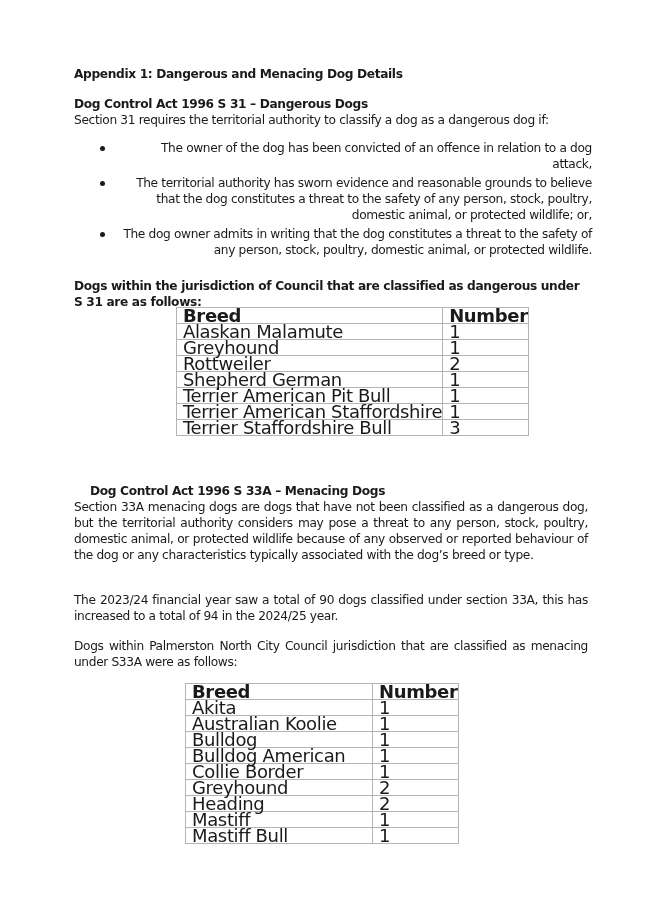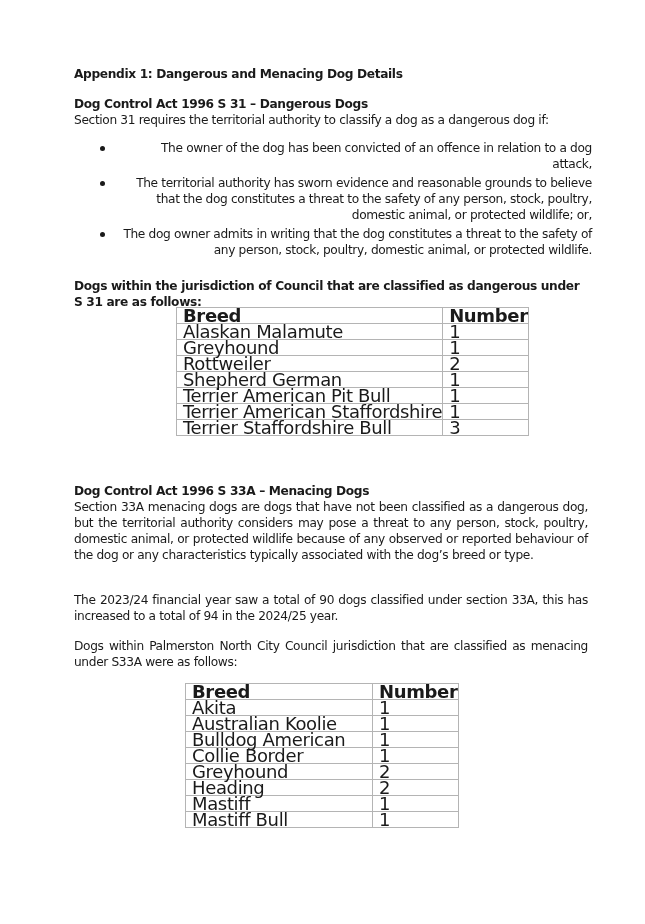--- a/index.html
+++ b/index.html
@@ -27,21 +27,21 @@
     table.dogtable td {
       border: 1px solid #b4b4b4; height: 15px; line-height: 15px; padding: 0 0 0 6px;
       vertical-align: middle; white-space: nowrap;
     }
     table.dogtable .c1 { width: 189px; }
     table.dogtable .c2 { width: 64px; }
     table.t1 { left: 110px; top: 307px; }
     table.t1 .c1 { width: 189px; }
     table.t2 { left: 119px; top: 683px; }
     table.t2 .c1 { width: 180px; }
-    .h-sec33 { position: absolute; top: 483px; left: 0; }
+    .h-sec33 { position: absolute; top: 483px; left: 16px; }
     .p-sec33 { position: absolute; top: 499px; left: 0; width: 514px; text-align: justify; }
     .p-stats { position: absolute; top: 592px; left: 0; width: 514px; text-align: justify; }
     .p-menacing-intro { position: absolute; top: 638px; left: 0; width: 514px; text-align: justify; }
   </style>
 </head>
 <body>
 
 <div class="page">
   <div class="text bold h-appendix">Appendix 1:  Dangerous and Menacing Dog Details</div>
 
@@ -106,20 +106,24 @@
       </tr>
     <tr>
           <td class="c1">Akita</td>
           <td class="c2">1</td>
         </tr>
         <tr>
           <td class="c1">Australian Koolie</td>
           <td class="c2">1</td>
         </tr>
         <tr>
+          <td class="c1">Bulldog</td>
+          <td class="c2">1</td>
+        </tr>
+        <tr>
           <td class="c1">Bulldog American</td>
           <td class="c2">1</td>
         </tr>
         <tr>
           <td class="c1">Collie Border</td>
           <td class="c2">1</td>
         </tr>
         <tr>
           <td class="c1">Greyhound</td>
           <td class="c2">2</td>

